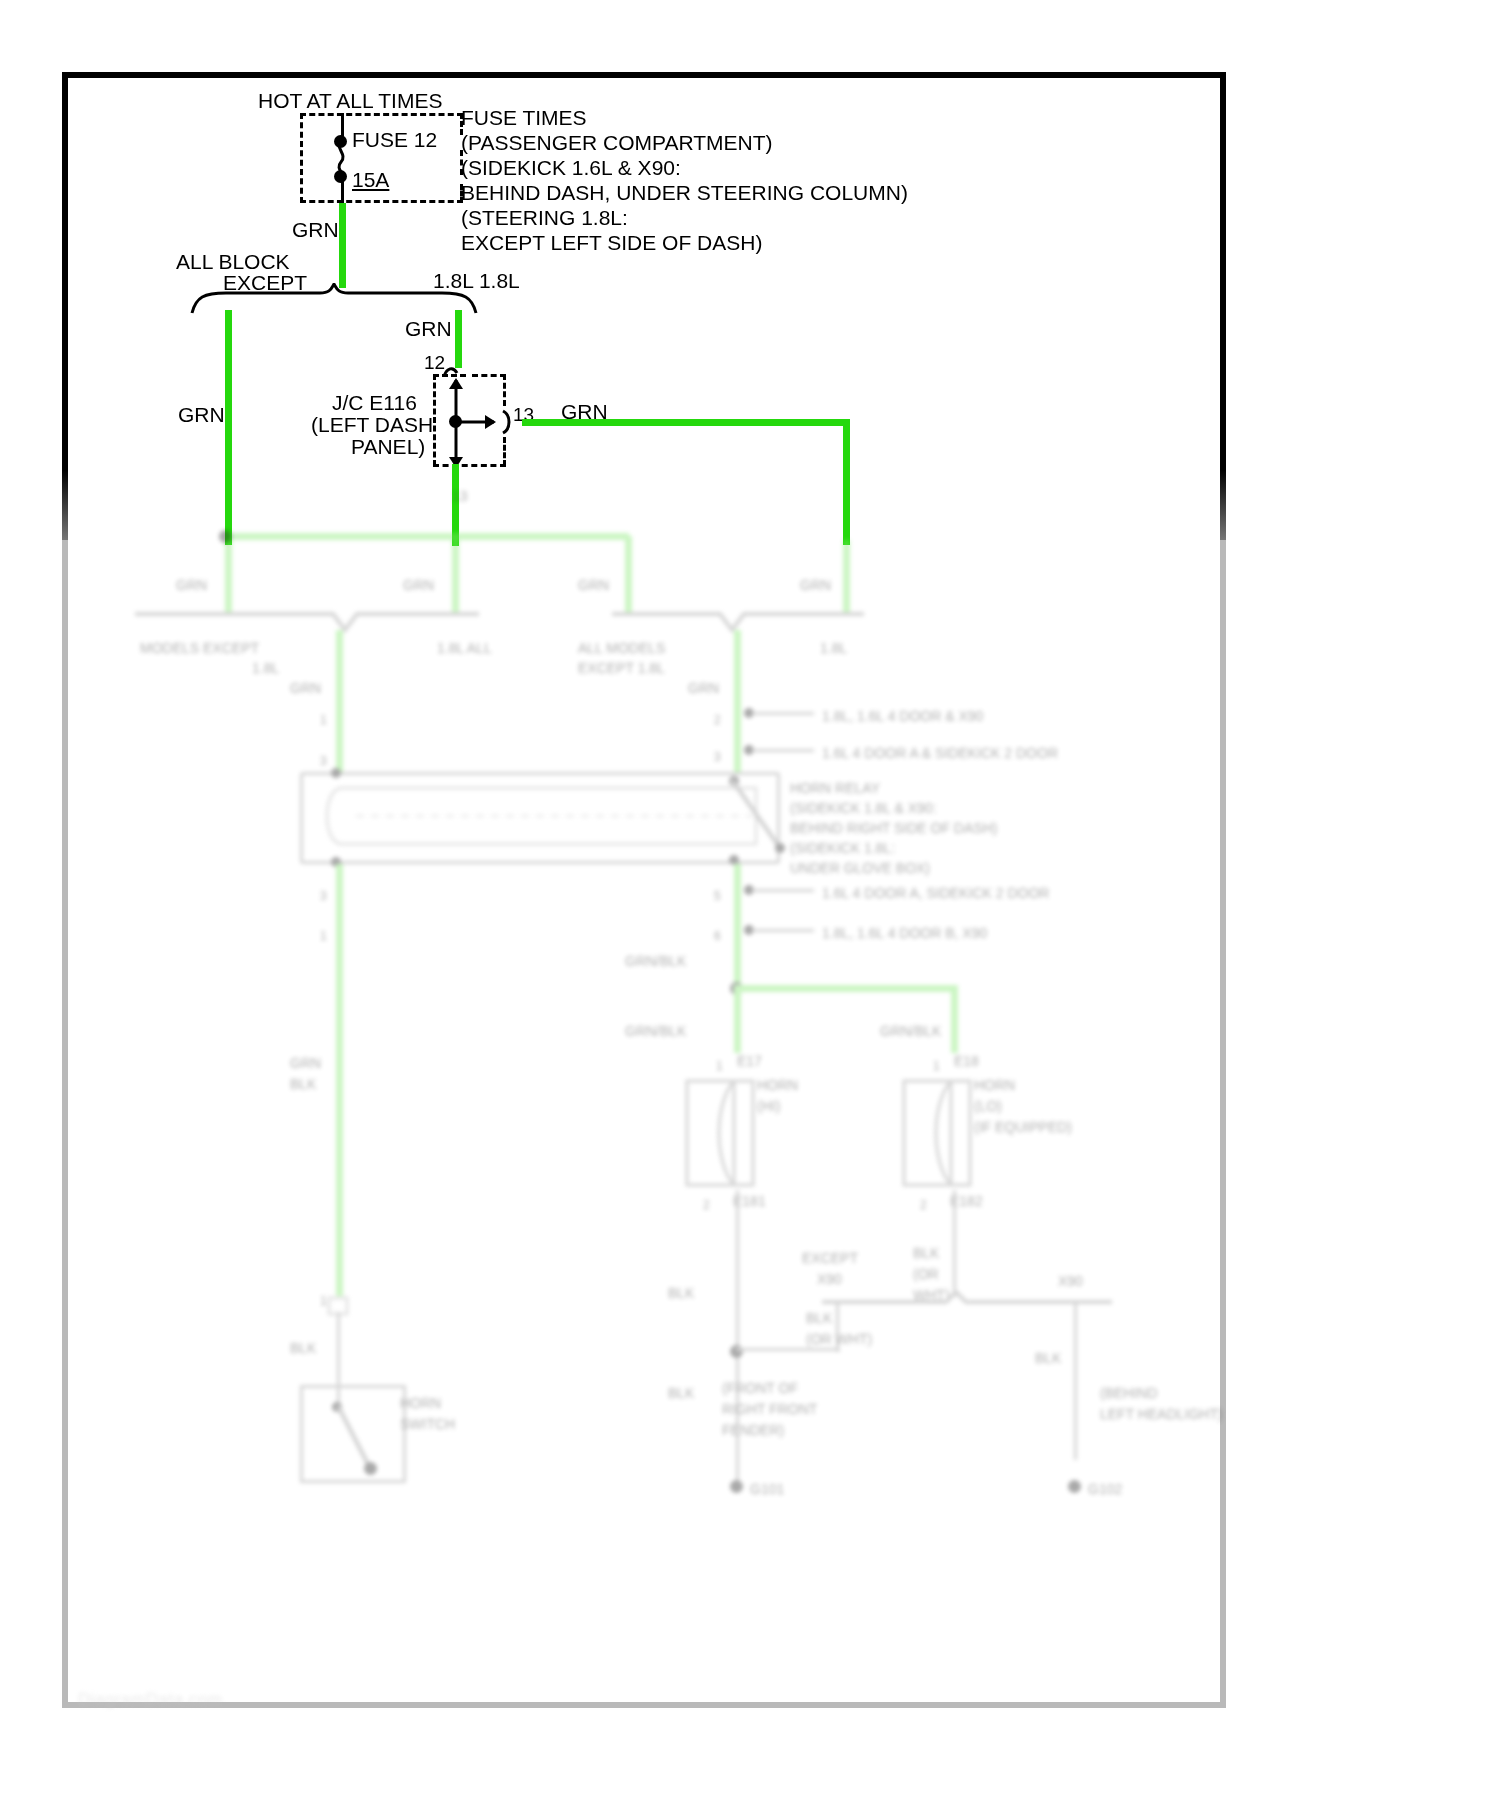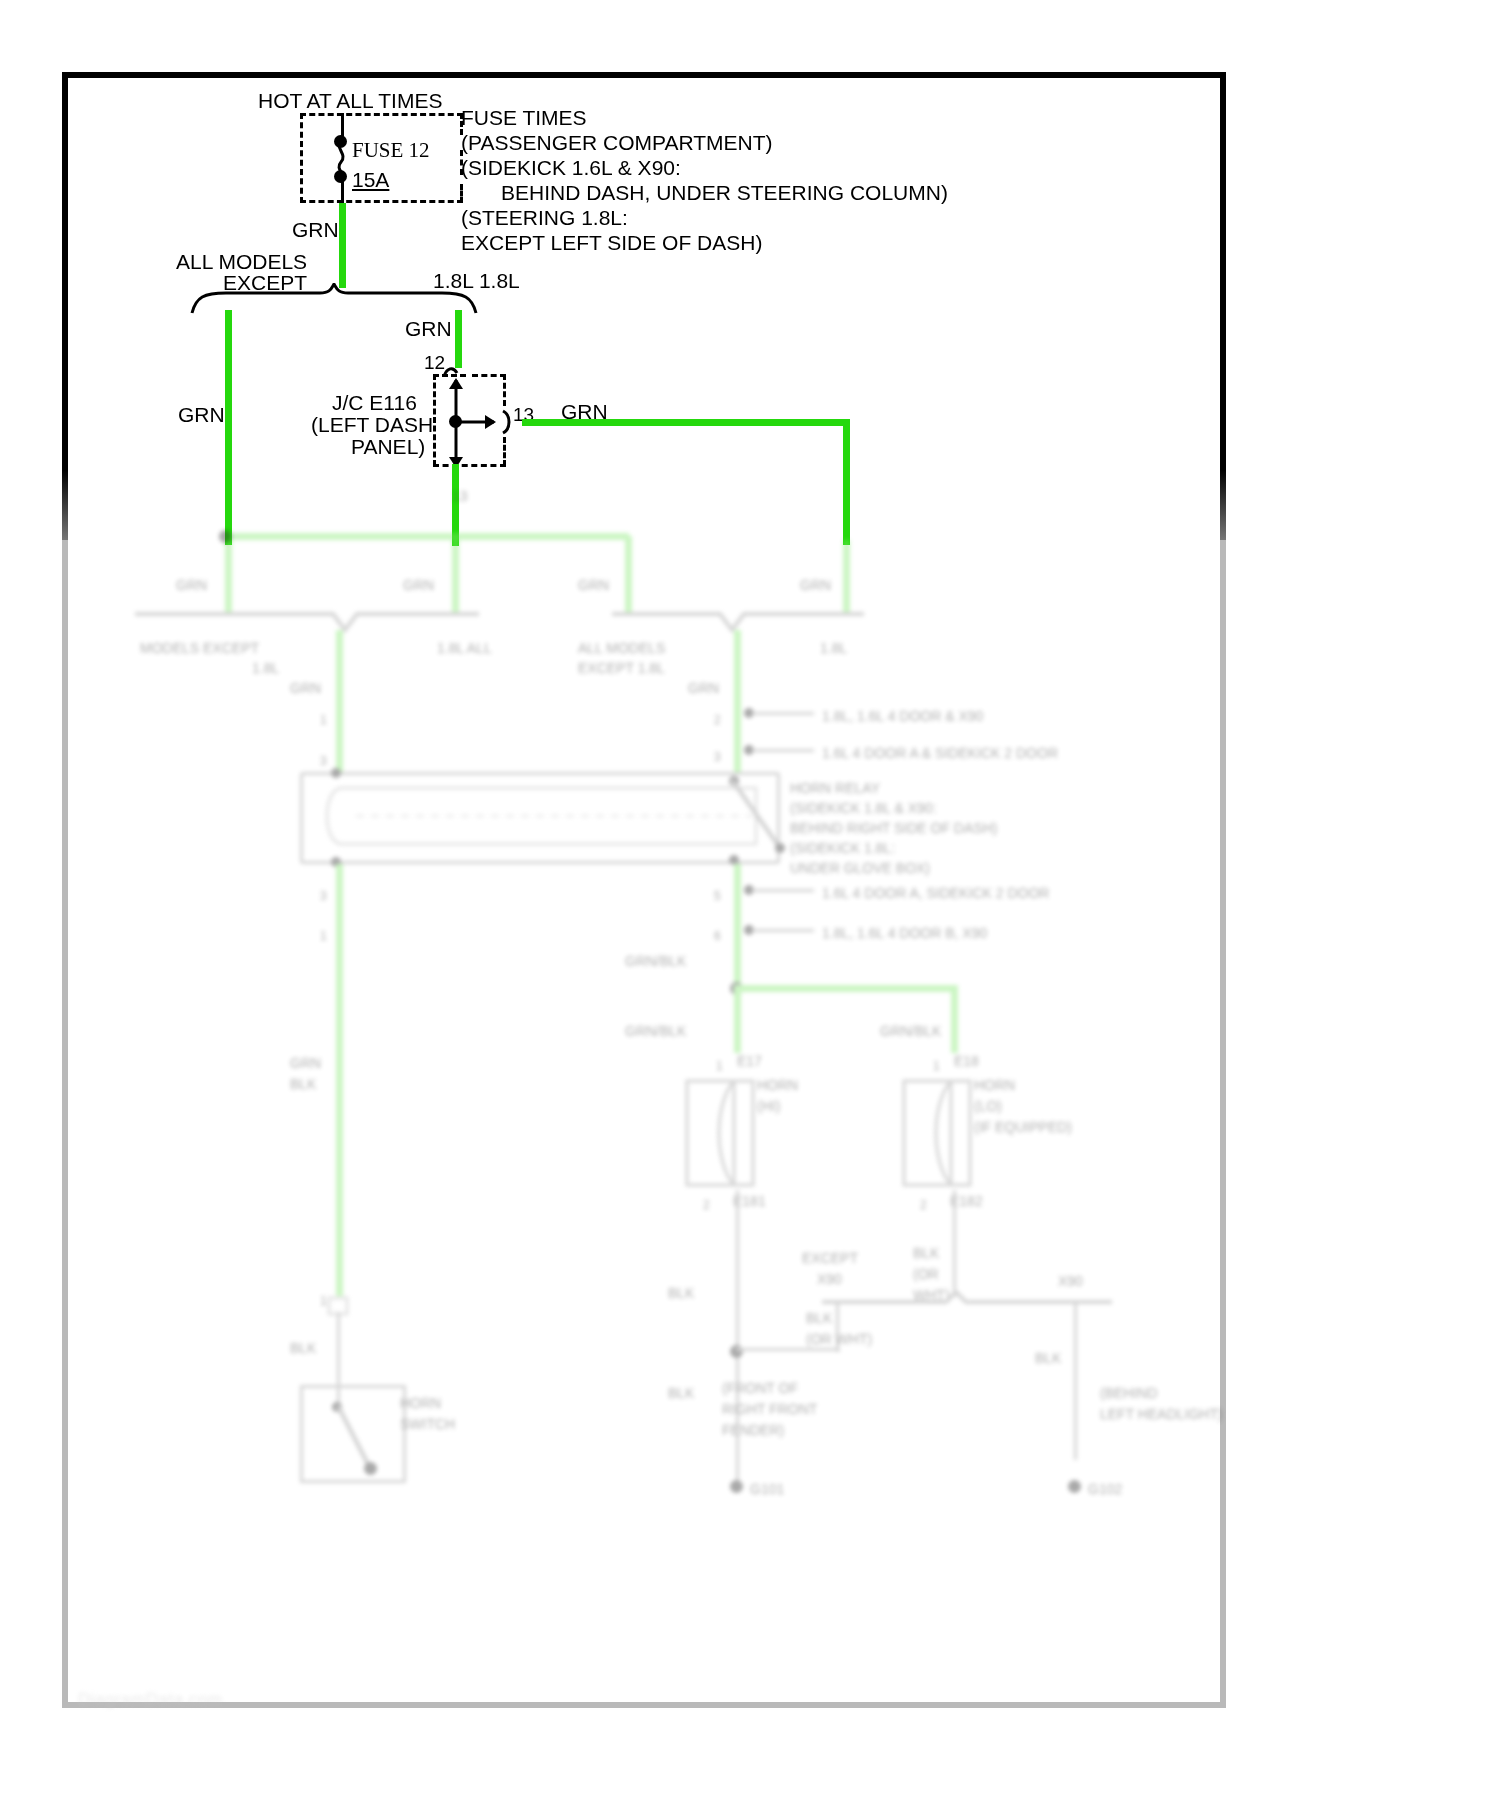--- a/index.html
+++ b/index.html
@@ -85,34 +85,34 @@
     <div class="dash-v" style="left:460px;top:184px;height:19px;"></div>
 
     <div class="bk bkv" style="left:341px;top:113px;height:30px;"></div>
     <svg style="position:absolute;left:332px;top:138px;" width="20" height="44">
       <path d="M9 2 C 2 10, 16 16, 9 24 C 2 32, 16 36, 9 42" stroke="#000" stroke-width="3" fill="none"></path>
     </svg>
     <div class="dot" style="left:334px;top:135px;"></div>
     <div class="dot" style="left:334px;top:170px;"></div>
     <div class="bk bkv" style="left:341px;top:180px;height:24px;"></div>
 
-    <div class="t" style="left:352px;top:137px;font-family:Liberation Serif, serif;">FUSE 12</div>
+    <div class="t" style="left:352px;top:127px;">FUSE 12</div>
     <div class="t" style="left:352px;top:167px;text-decoration:underline;">15A</div>
 
     <div class="t" style="left:461px;top:105px;">FUSE TIMES</div>
     <div class="t" style="left:461px;top:130px;">(PASSENGER COMPARTMENT)</div>
     <div class="t" style="left:461px;top:155px;">(SIDEKICK 1.6L &amp; X90:</div>
-    <div class="t" style="left:461px;top:180px;padding-left:40px;">BEHIND DASH, UNDER STEERING COLUMN)</div>
+    <div class="t" style="left:461px;top:180px;">BEHIND DASH, UNDER STEERING COLUMN)</div>
     <div class="t" style="left:461px;top:205px;">(STEERING 1.8L:</div>
     <div class="t" style="left:461px;top:230px;">EXCEPT LEFT SIDE OF DASH)</div>
 
     <div class="wire wv" style="left:339px;top:203px;height:85px;"></div>
     <div class="t" style="left:292px;top:217px;">GRN</div>
 
-    <div class="t" style="left:176px;top:249px;">ALL MODELS</div>
+    <div class="t" style="left:176px;top:249px;">ALL BLOCK</div>
     <div class="t" style="left:223px;top:270px;">EXCEPT</div>
     <div class="t" style="left:433px;top:268px;">1.8L 1.8L</div>
 
     <svg style="position:absolute;left:190px;top:283px;" width="300" height="32">
       <path d="M2 30 C 6 14, 14 10, 36 10 L 130 10 C 140 10, 141 6, 144 1 C 147 6, 148 10, 158 10 L 252 10 C 274 10, 282 14, 286 30" stroke="#000" stroke-width="3" fill="none"></path>
     </svg>
 
     <div class="wire wv" style="left:225px;top:310px;height:235px;"></div>
     <div class="t" style="left:178px;top:402px;">GRN</div>
 

